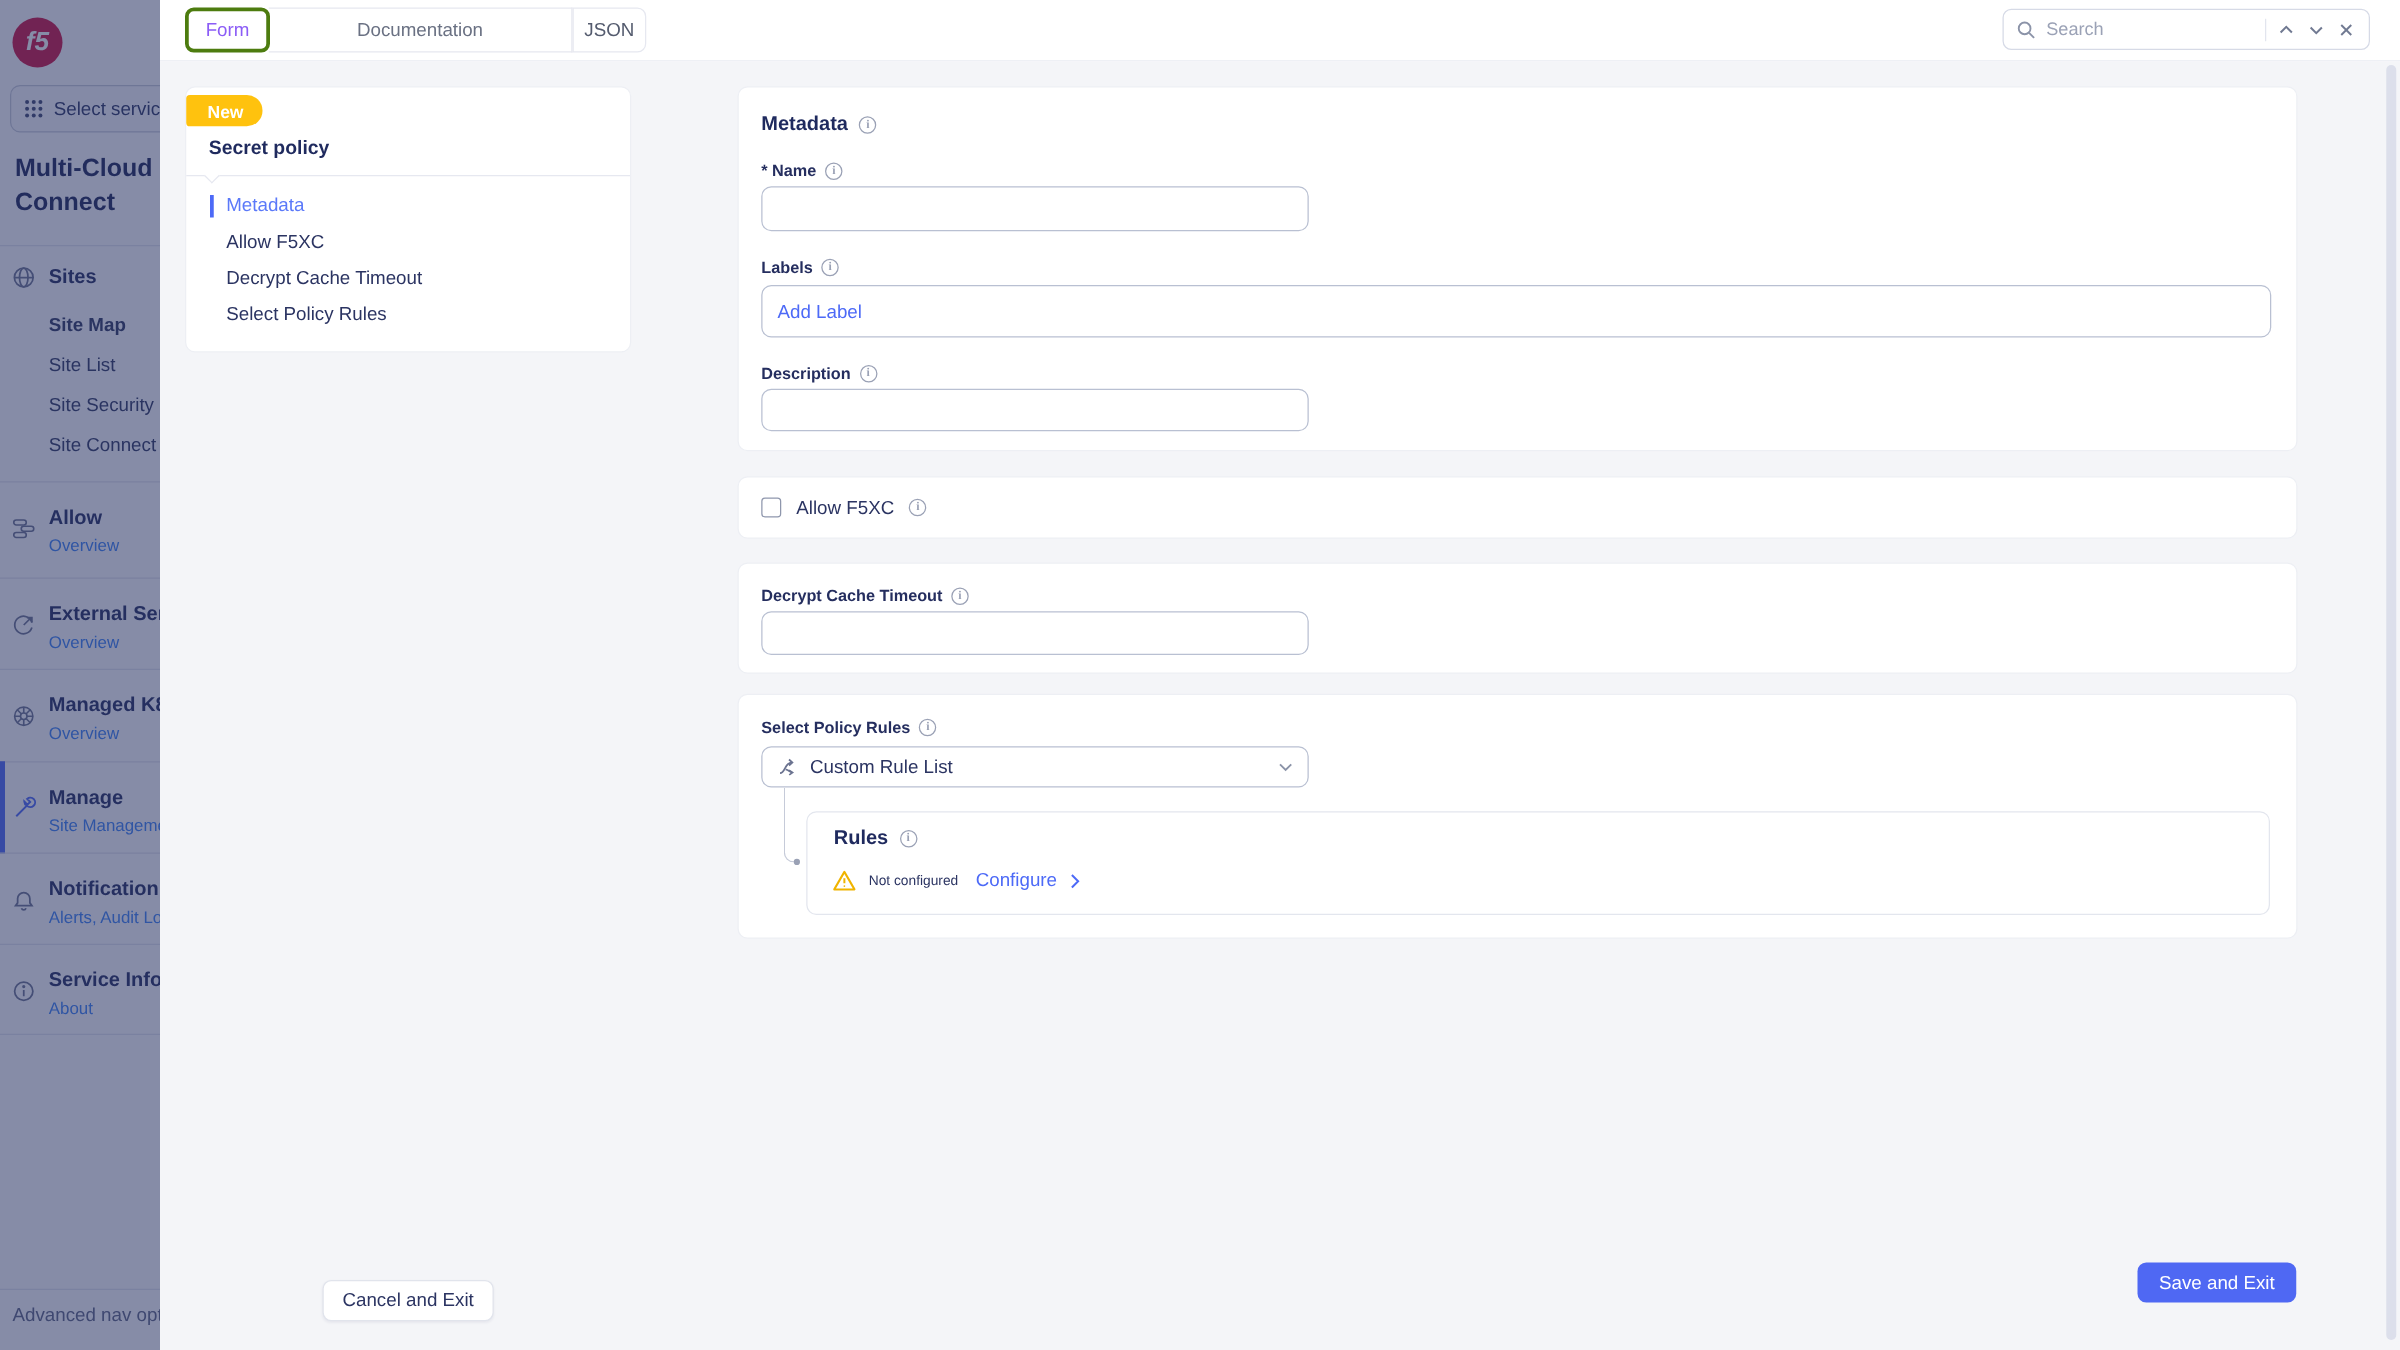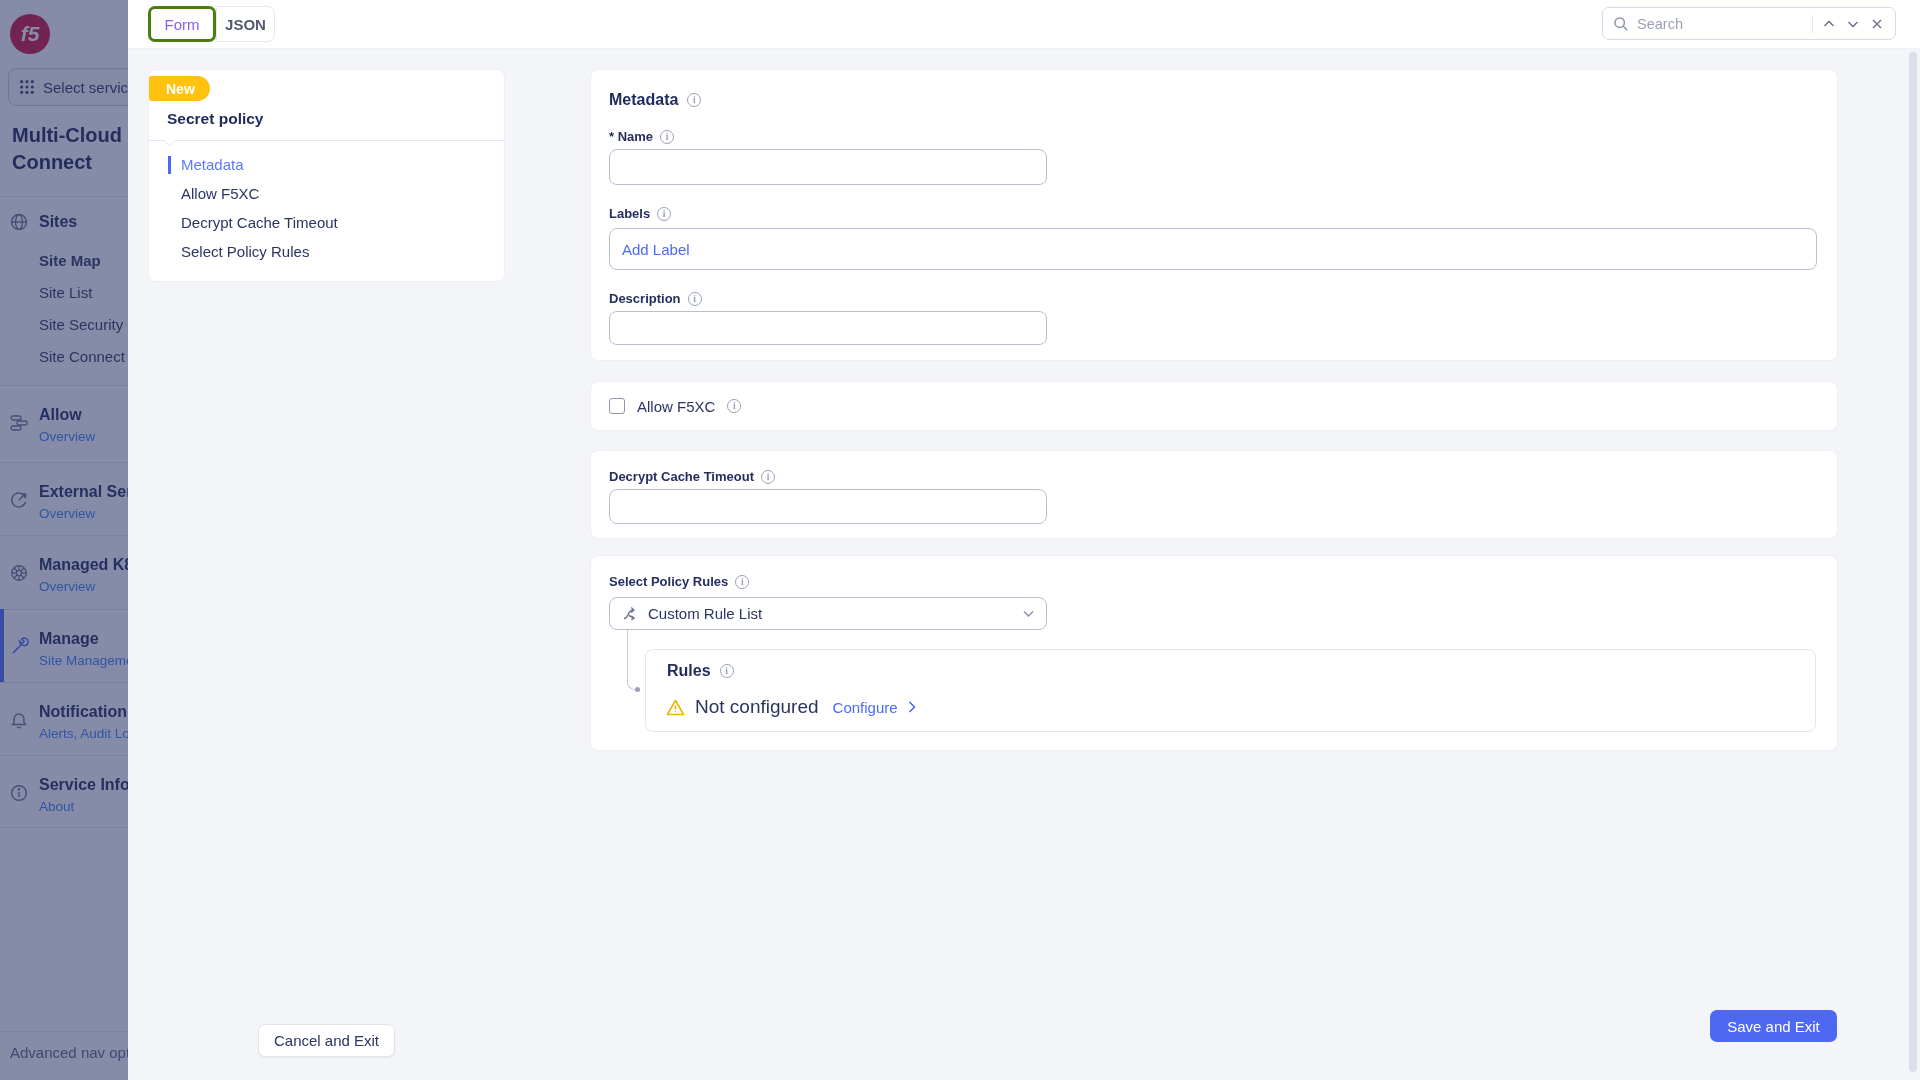--- a/index.html
+++ b/index.html
@@ -29,21 +29,21 @@
   .side-foot { position:absolute; left:10px; top:1044px; font-size:15px; color:#5d6584; white-space:nowrap; }
   .sites-icon { position:absolute; left:9px; top:212px; width:20px; height:20px; color:#6b7390; }
 
   
   #modal { position:absolute; left:128px; top:0; width:1792px; height:1080px; background:#f4f5f8; z-index:10; }
   #topbar { position:absolute; left:0; top:0; width:1792px; height:49px; background:#fff; border-bottom:1px solid #eef0f5; }
   .tabs { position:absolute; left:20px; top:6px; display:flex; height:36px; }
   .tab { display:flex; align-items:center; justify-content:center; font-size:15px; background:#fff; }
   .tab-form { width:68px; border:3px solid #4d7c0f; border-radius:7px; color:#8b5cf6; z-index:2; }
   .tab-doc { width:243px; border:1px solid #e6e8f0; border-left:none; color:#6a7183; margin-left:-1px; }
-  .tab-json { width:59px; border:1px solid #e6e8f0; border-left:1px solid #e6e8f0; border-radius:0 7px 7px 0; color:#545b6e;font-weight:bold; }
+  .tab-json { width:59px; border:1px solid #e6e8f0; border-left:1px solid #e6e8f0; border-radius:0 7px 7px 0; color:#545b6e; }
   .search-box { position:absolute; right:24px; top:7px; width:294px; height:33px; border:1px solid #d6dae6;
     border-radius:7px; background:#fff; display:flex; align-items:center; padding:0 10px; gap:8px; }
   .search-box input { border:none; outline:none; flex:1; font-size:14.5px; color:#3a415c; min-width:0;
     font-family:"Liberation Sans","DejaVu Sans",sans-serif; }
   .search-box input::placeholder { color:#9ba2b6; }
   .vdiv { width:1px; height:18px; background:#e2e5ee; }
   .sicon { width:16px; height:16px; color:#717a92; flex:none; }
 
   .card { position:absolute; background:#fff; border:1px solid #edeff4; border-radius:8px; }
 
@@ -203,20 +203,21 @@
   <div class="side-foot">Advanced nav option</div>
 </div>
 
 <div id="scrim"></div>
 
 <div id="modal">
 
   <div id="topbar">
     <div class="tabs">
       <div class="tab tab-form">Form</div>
+      <div class="tab tab-doc">Documentation</div>
       <div class="tab tab-json">JSON</div>
     </div>
 
     <div class="search-box">
       <svg class="sicon" viewBox="0 0 16 16" fill="none" stroke="#8b93a8" stroke-width="1.5">
         <circle cx="6.7" cy="6.7" r="4.7"></circle>
           <line x1="10.3" y1="10.3" x2="14.3" y2="14.3"></line>
       </svg>
       <input value="" placeholder="Search" style="">
       <span class="vdiv"></span>
@@ -322,21 +323,21 @@
       <div class="heading abs" style="left:21px; top:12px;">
         <span>Rules</span>
         <span class="info">i</span>
       </div>
       <div class="status-row">
         <svg width="19" height="17" viewBox="0 0 19 17" fill="none" stroke="#f0b400" stroke-width="1.6" stroke-linejoin="round">
           <path d="M9.5 1.5 L17.6 15.5 H1.4 Z"></path>
           <line x1="9.5" y1="6.5" x2="9.5" y2="10.5"></line>
           <circle cx="9.5" cy="12.8" r="0.7" fill="#f0b400" stroke="none"></circle>
         </svg>
-        <span style="font-size:19px; color:#2b3462;">Not configured</span>
+        <span style="font-size:11px; color:#2b3462;">Not configured</span>
         <span class="link" style="margin-left:4px;">Configure</span>
         <svg width="8" height="12" viewBox="0 0 8 12" fill="none" stroke="#4d6af7" stroke-width="1.6">
           <polyline points="1.5,1 6.5,6 1.5,11"></polyline>
         </svg>
       </div>
     </div>
   </div>
 
   <div class="btn-cancel">Cancel and Exit</div>
   <div class="btn-save">Save and Exit</div>

